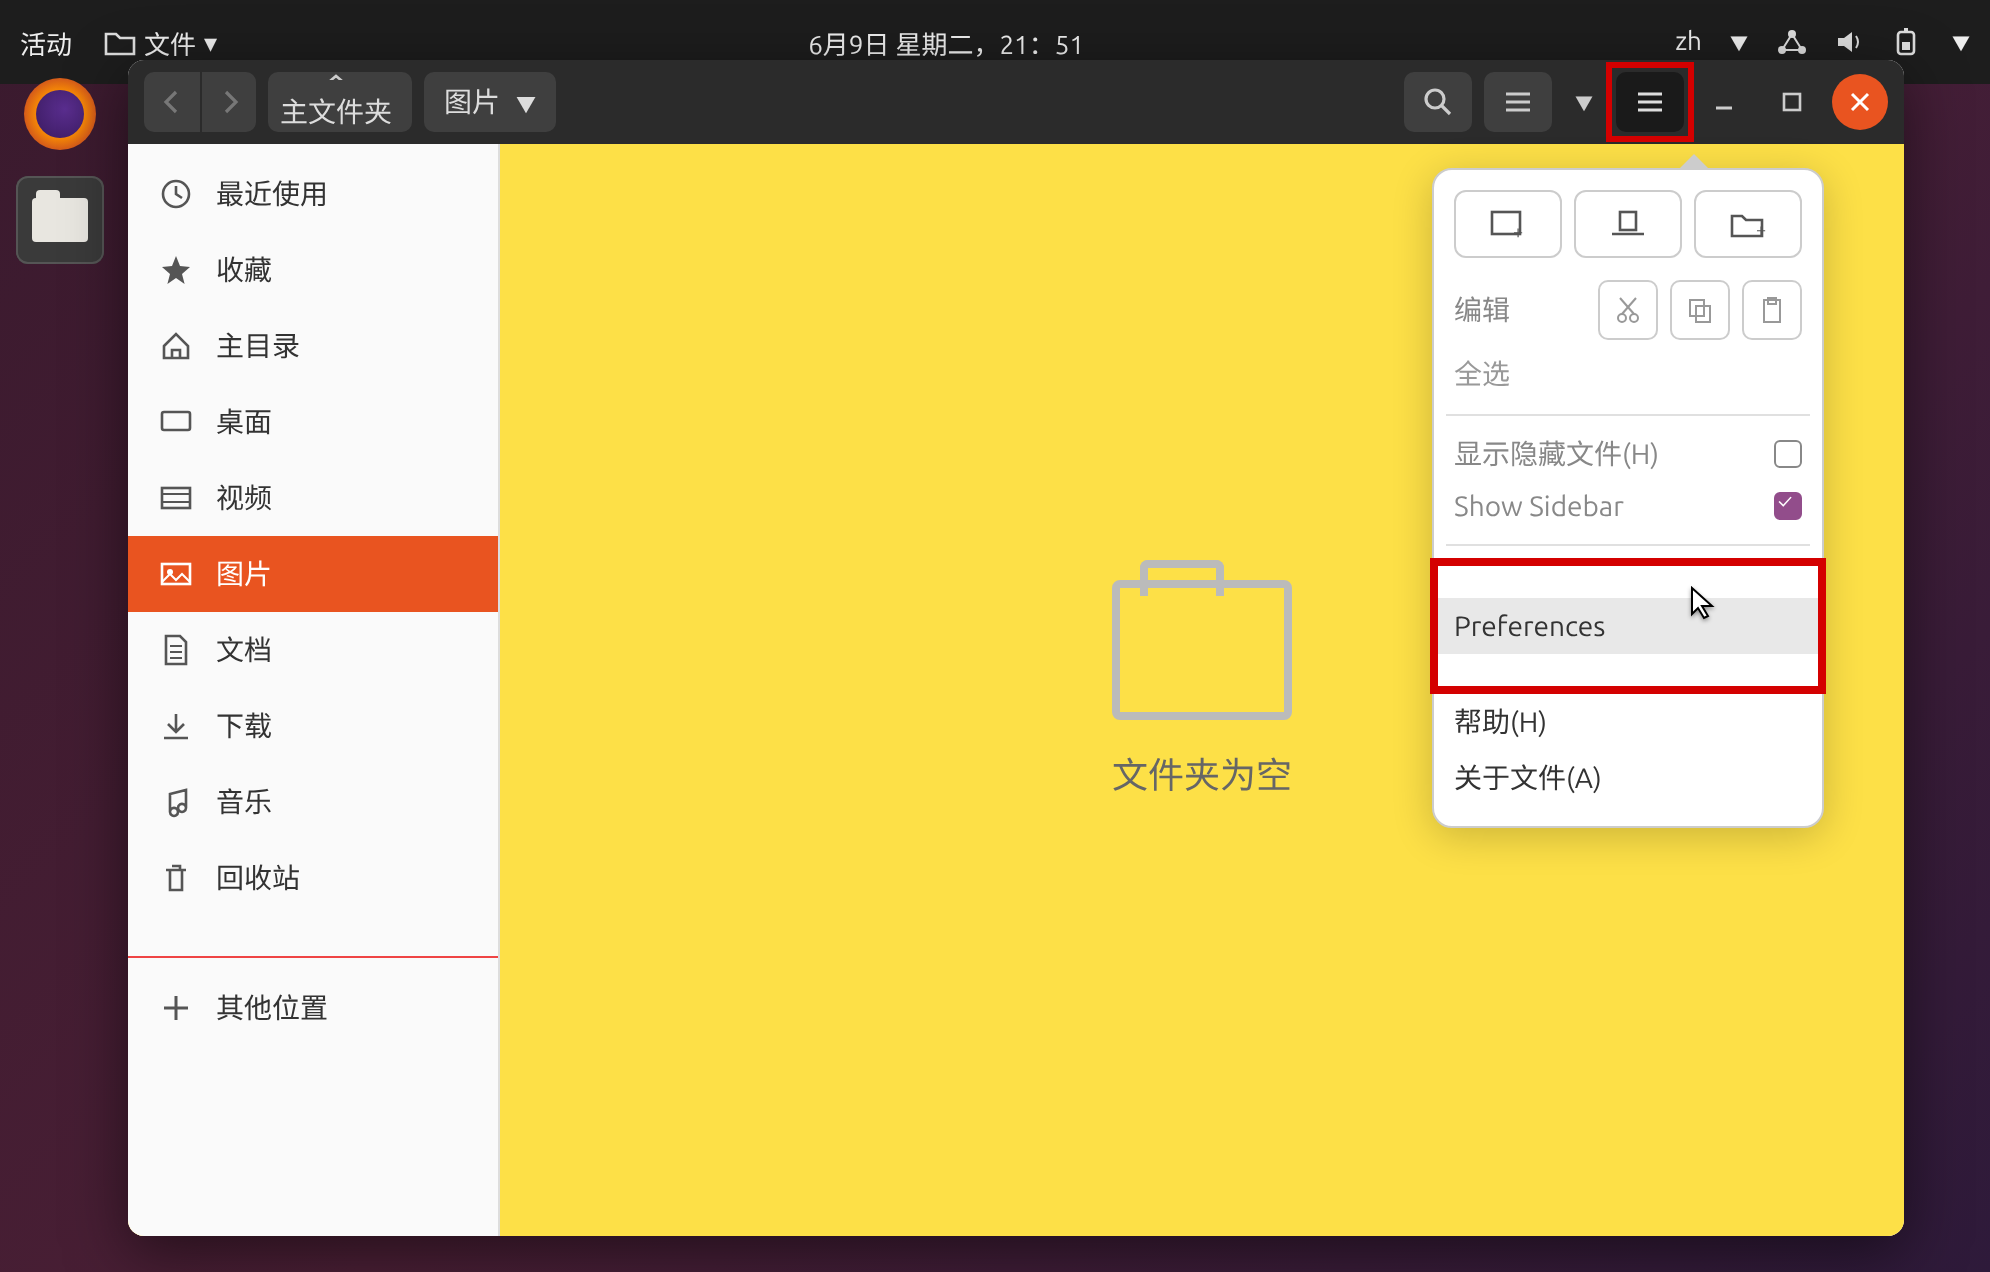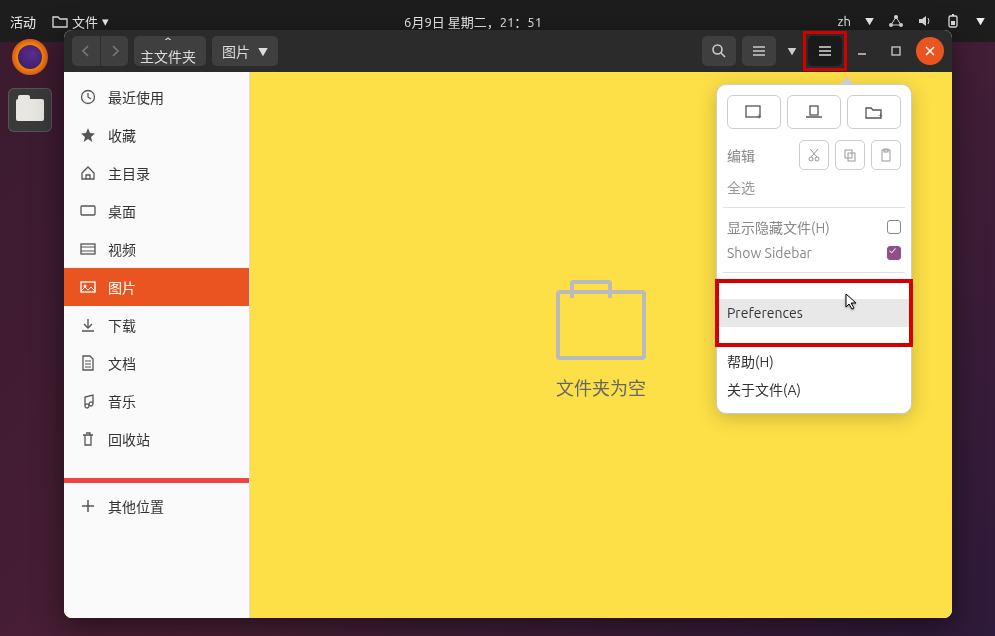--- a/index.html
+++ b/index.html
@@ -164,21 +164,21 @@
     }
     .side-item {
       display: flex;
       align-items: center;
       gap: 12px;
       height: 38px;
       padding: 0 16px;
       color: #333;
     }
     .side-item.active { background: #e95420; color: #fff; }
-    .side-item.other { margin-top: 20px; border-top: 5px solid #ef4444; padding-top: 6px; height: 44px;}
+    .side-item.other { margin-top: 20px; border-top: 1px solid #ef4444; padding-top: 6px; height: 44px;}
     .side-icon { width: 16px; height: 16px; display:flex; align-items:center; justify-content:center; }
 
     .main-area {
       flex: 1;
       display: flex;
       flex-direction: column;
       align-items: center;
       justify-content: center;
       color: #888;
       position: relative;
@@ -400,35 +400,35 @@
               <rect x="1" y="3" width="14" height="10" stroke="#fff" fill="none" stroke-width="1.3"></rect>
               <circle cx="5" cy="7" r="1.5" fill="#fff"></circle>
               <path d="M1 12 l4 -4 3 3 3 -3 4 4" stroke="#fff" fill="none"></path>
             </svg>
           </span>
         <span>图片</span>
       </div>
       <div class="side-item">
         <span class="side-icon">
             <svg width="16" height="16">
-              <path d="M8 2 v8 M4 7 l4 4 4 -4 M2 14 h12" stroke="#555" fill="none" stroke-width="1.3"></path>
-            </svg>
-          </span>
-        <span>下载</span>
-      </div>
-      <div class="side-item">
-        <span class="side-icon">
-            <svg width="16" height="16">
               <path d="M3 1 h7 l3 3 v11 h-10 z" stroke="#555" fill="none" stroke-width="1.3"></path>
               <line x1="5" y1="6" x2="11" y2="6" stroke="#555"></line>
               <line x1="5" y1="9" x2="11" y2="9" stroke="#555"></line>
               <line x1="5" y1="12" x2="11" y2="12" stroke="#555"></line>
             </svg>
           </span>
         <span>文档</span>
+      </div>
+      <div class="side-item">
+        <span class="side-icon">
+            <svg width="16" height="16">
+              <path d="M8 2 v8 M4 7 l4 4 4 -4 M2 14 h12" stroke="#555" fill="none" stroke-width="1.3"></path>
+            </svg>
+          </span>
+        <span>下载</span>
       </div>
       <div class="side-item">
         <span class="side-icon">
             <svg width="16" height="16">
               <path d="M5 13 a2 2 0 1 0 0 -.1 M5 13 v-9 l8 -2 v9 a2 2 0 1 1 0 -.1" stroke="#555" fill="none" stroke-width="1.3"></path>
             </svg>
           </span>
         <span>音乐</span>
       </div>
       <div class="side-item">

